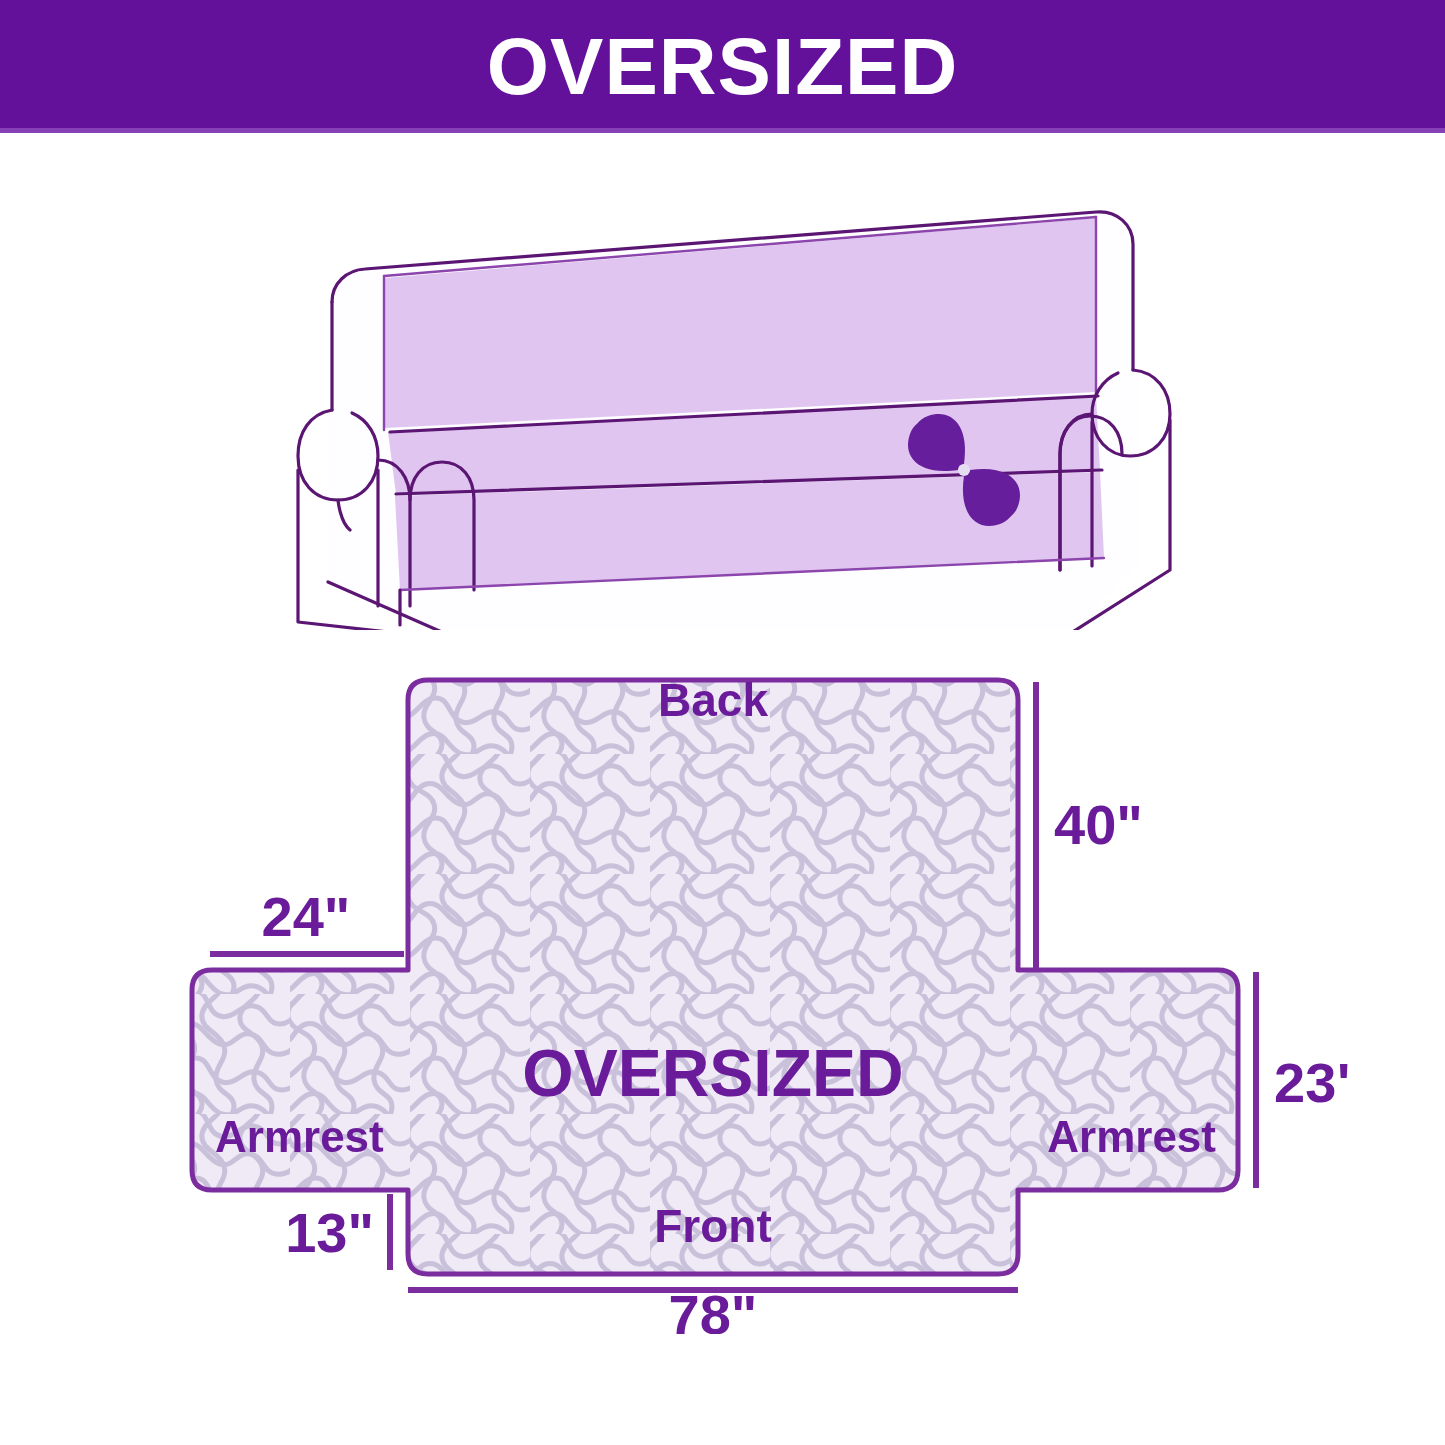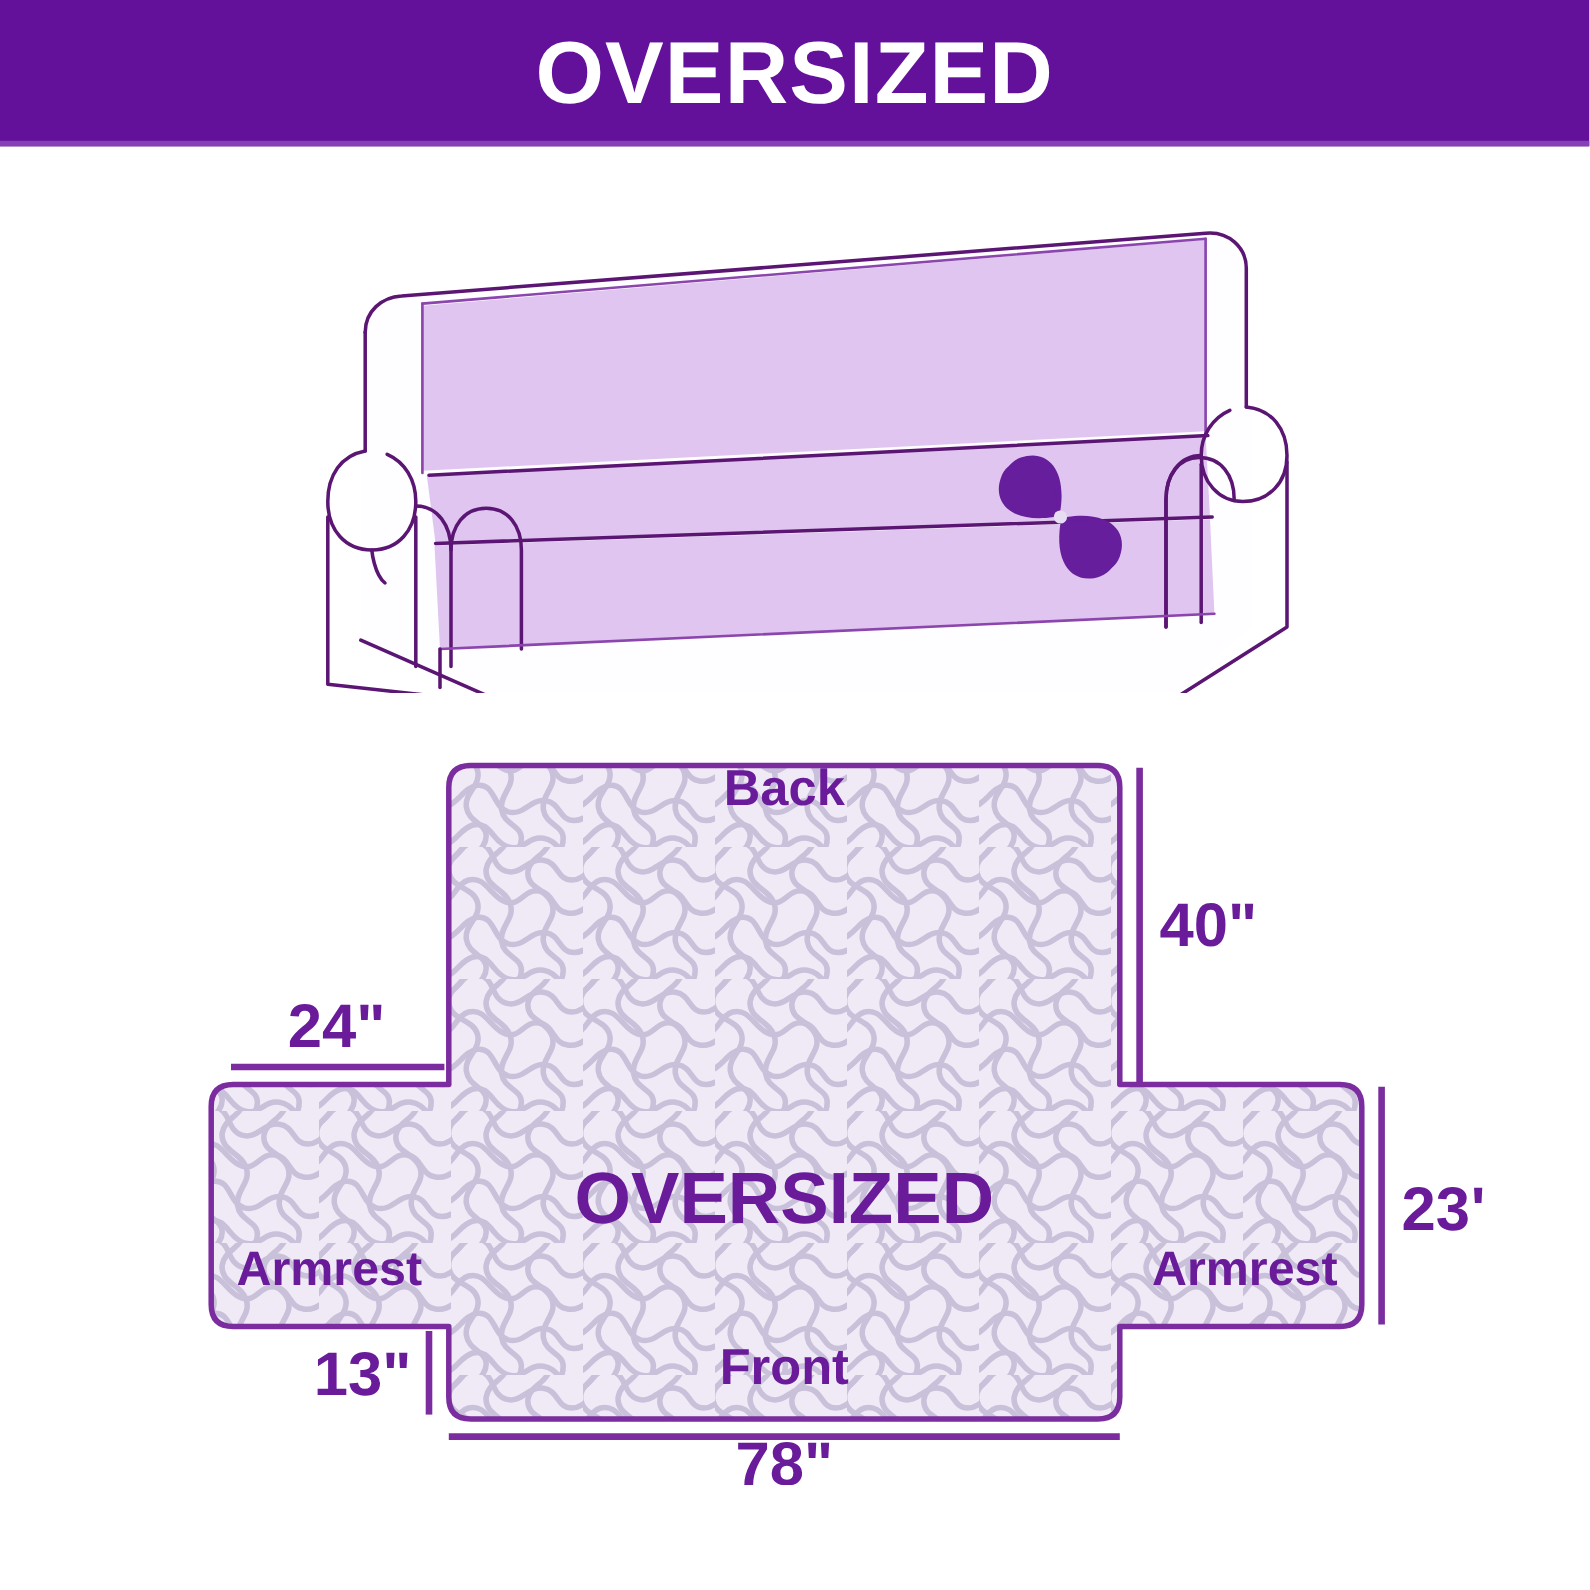--- a/index.html
+++ b/index.html
@@ -53,21 +53,21 @@
     top: 170px;
     width: 920px;
     height: 460px;
   }
   #sofa-illustration svg { display: block; width: 100%; height: 100%; }
 
   
   #pattern-diagram {
     position: absolute;
     left: 170px;
-    top: 650px;
+    top: 634px;
     width: 1180px;
     height: 700px;
   }
   #pattern-diagram svg { display: block; width: 100%; height: 100%; }
 </style>
 </head>
 <body>
 
 <div id="header-banner">
   <div id="header-title">OVERSIZED</div>

